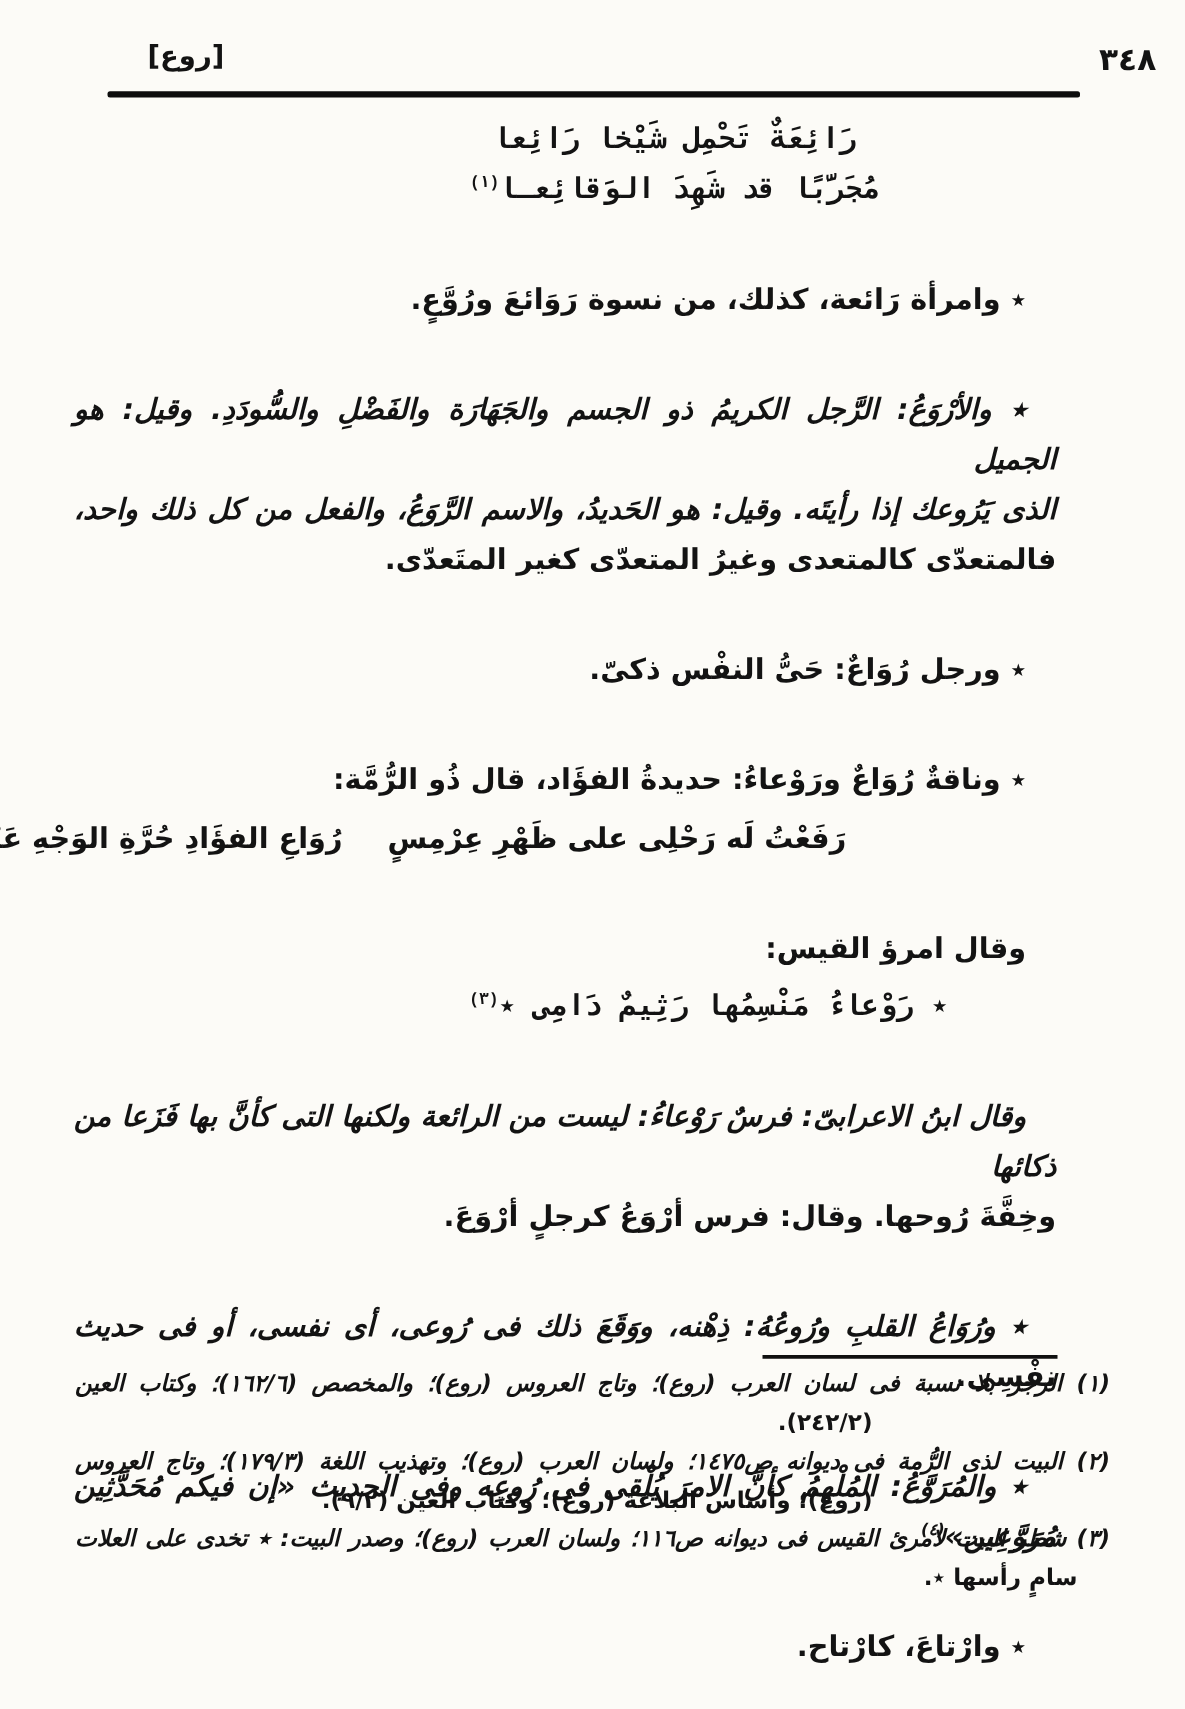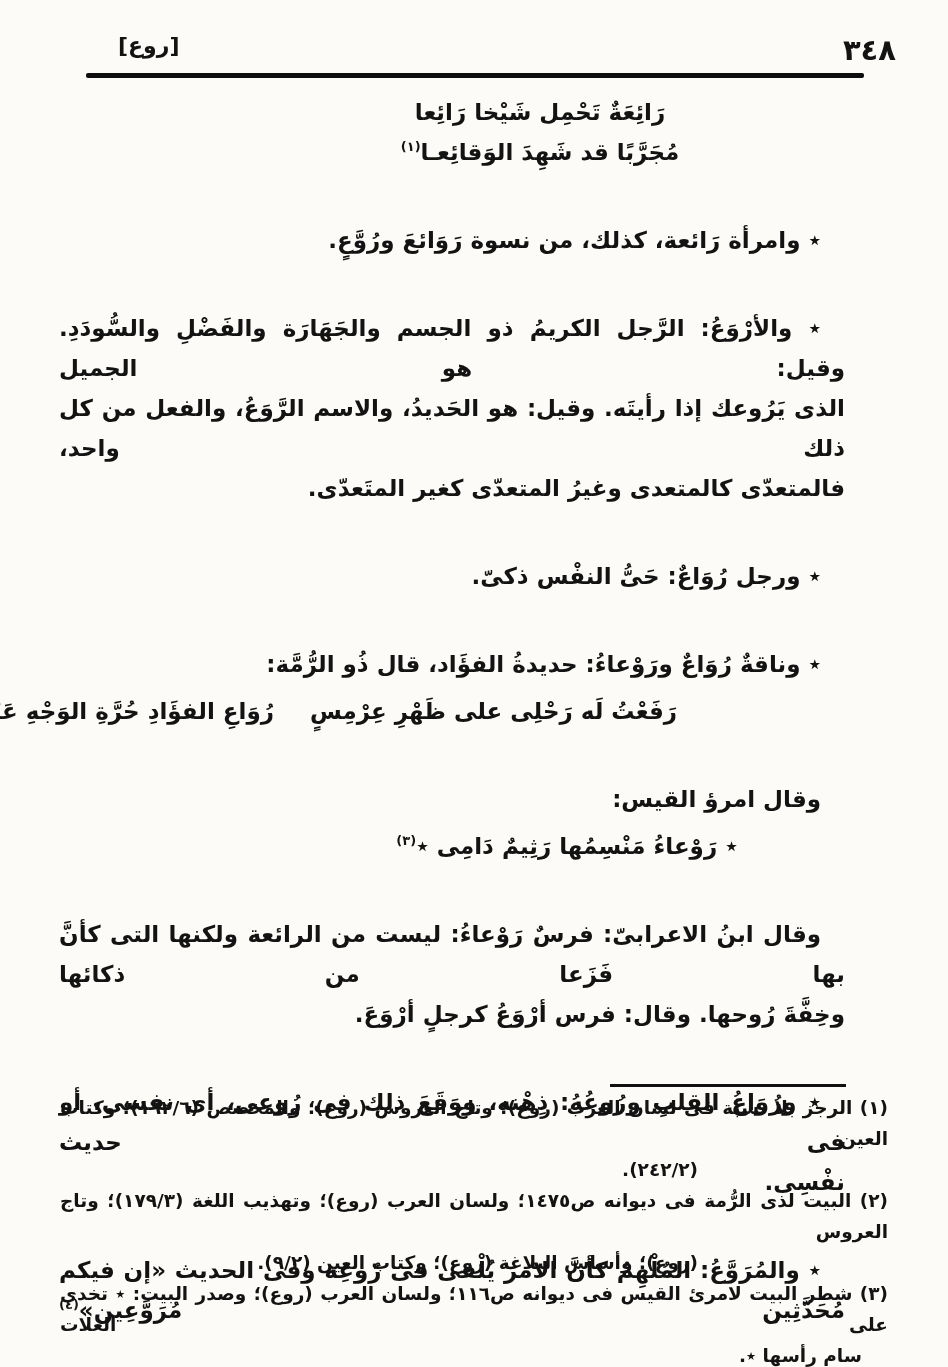--- a/index.html
+++ b/index.html
@@ -5,32 +5,32 @@
   html,body{margin:0;padding:0;}
   body{
     width:948px;height:1367px;
     background:#fcfbf7;
     font-family:"DejaVu Sans",sans-serif;
     color:#131313;
     position:relative;
     overflow:hidden;
   }
   .kw{position:absolute;top:33px;left:118px;font-size:22px;font-weight:700;direction:rtl;}
-  .pn{position:absolute;top:33px;right:52px;font-size:29px;font-weight:700;}
+  .pn{position:absolute;top:33px;right:23px;font-size:25px;font-weight:700;}
   .rule{position:absolute;top:73px;left:86px;width:778px;height:5px;background:#0d0d0d;border-radius:2px;}
   .bodytext{
     position:absolute;top:92px;right:103px;width:786px;
     direction:rtl;font-size:23px;font-weight:700;line-height:40px;
     text-align:right;
   }
   .blk{margin-bottom:7px;}
-  .jl{text-align:justify;text-align-last:justify;}
+  .jl{text-align:justify;text-align-last:justify;font-style:italic;}
   .rl{text-align:right;}
   .ind{text-indent:24px;margin-top:48px;}
-  .ctr{text-align:center;}
+  .ctr{text-align:center;font-family:Liberation Mono, monospace;}
   .sh1{position:relative;left:88px;}
   .sh2{position:relative;left:115px;}
   sup{font-size:13px;line-height:0;vertical-align:super;}
   .couplet{display:flex;justify-content:flex-start;gap:36px;padding-right:168px;}
   .couplet span{white-space:nowrap;}
   .fnrule{position:absolute;top:1084px;left:610px;width:236px;height:3px;background:#101010;}
   .fns{
     position:absolute;top:1092px;right:60px;width:828px;
     direction:rtl;font-size:18.5px;font-weight:700;line-height:31px;
     text-align:right;

